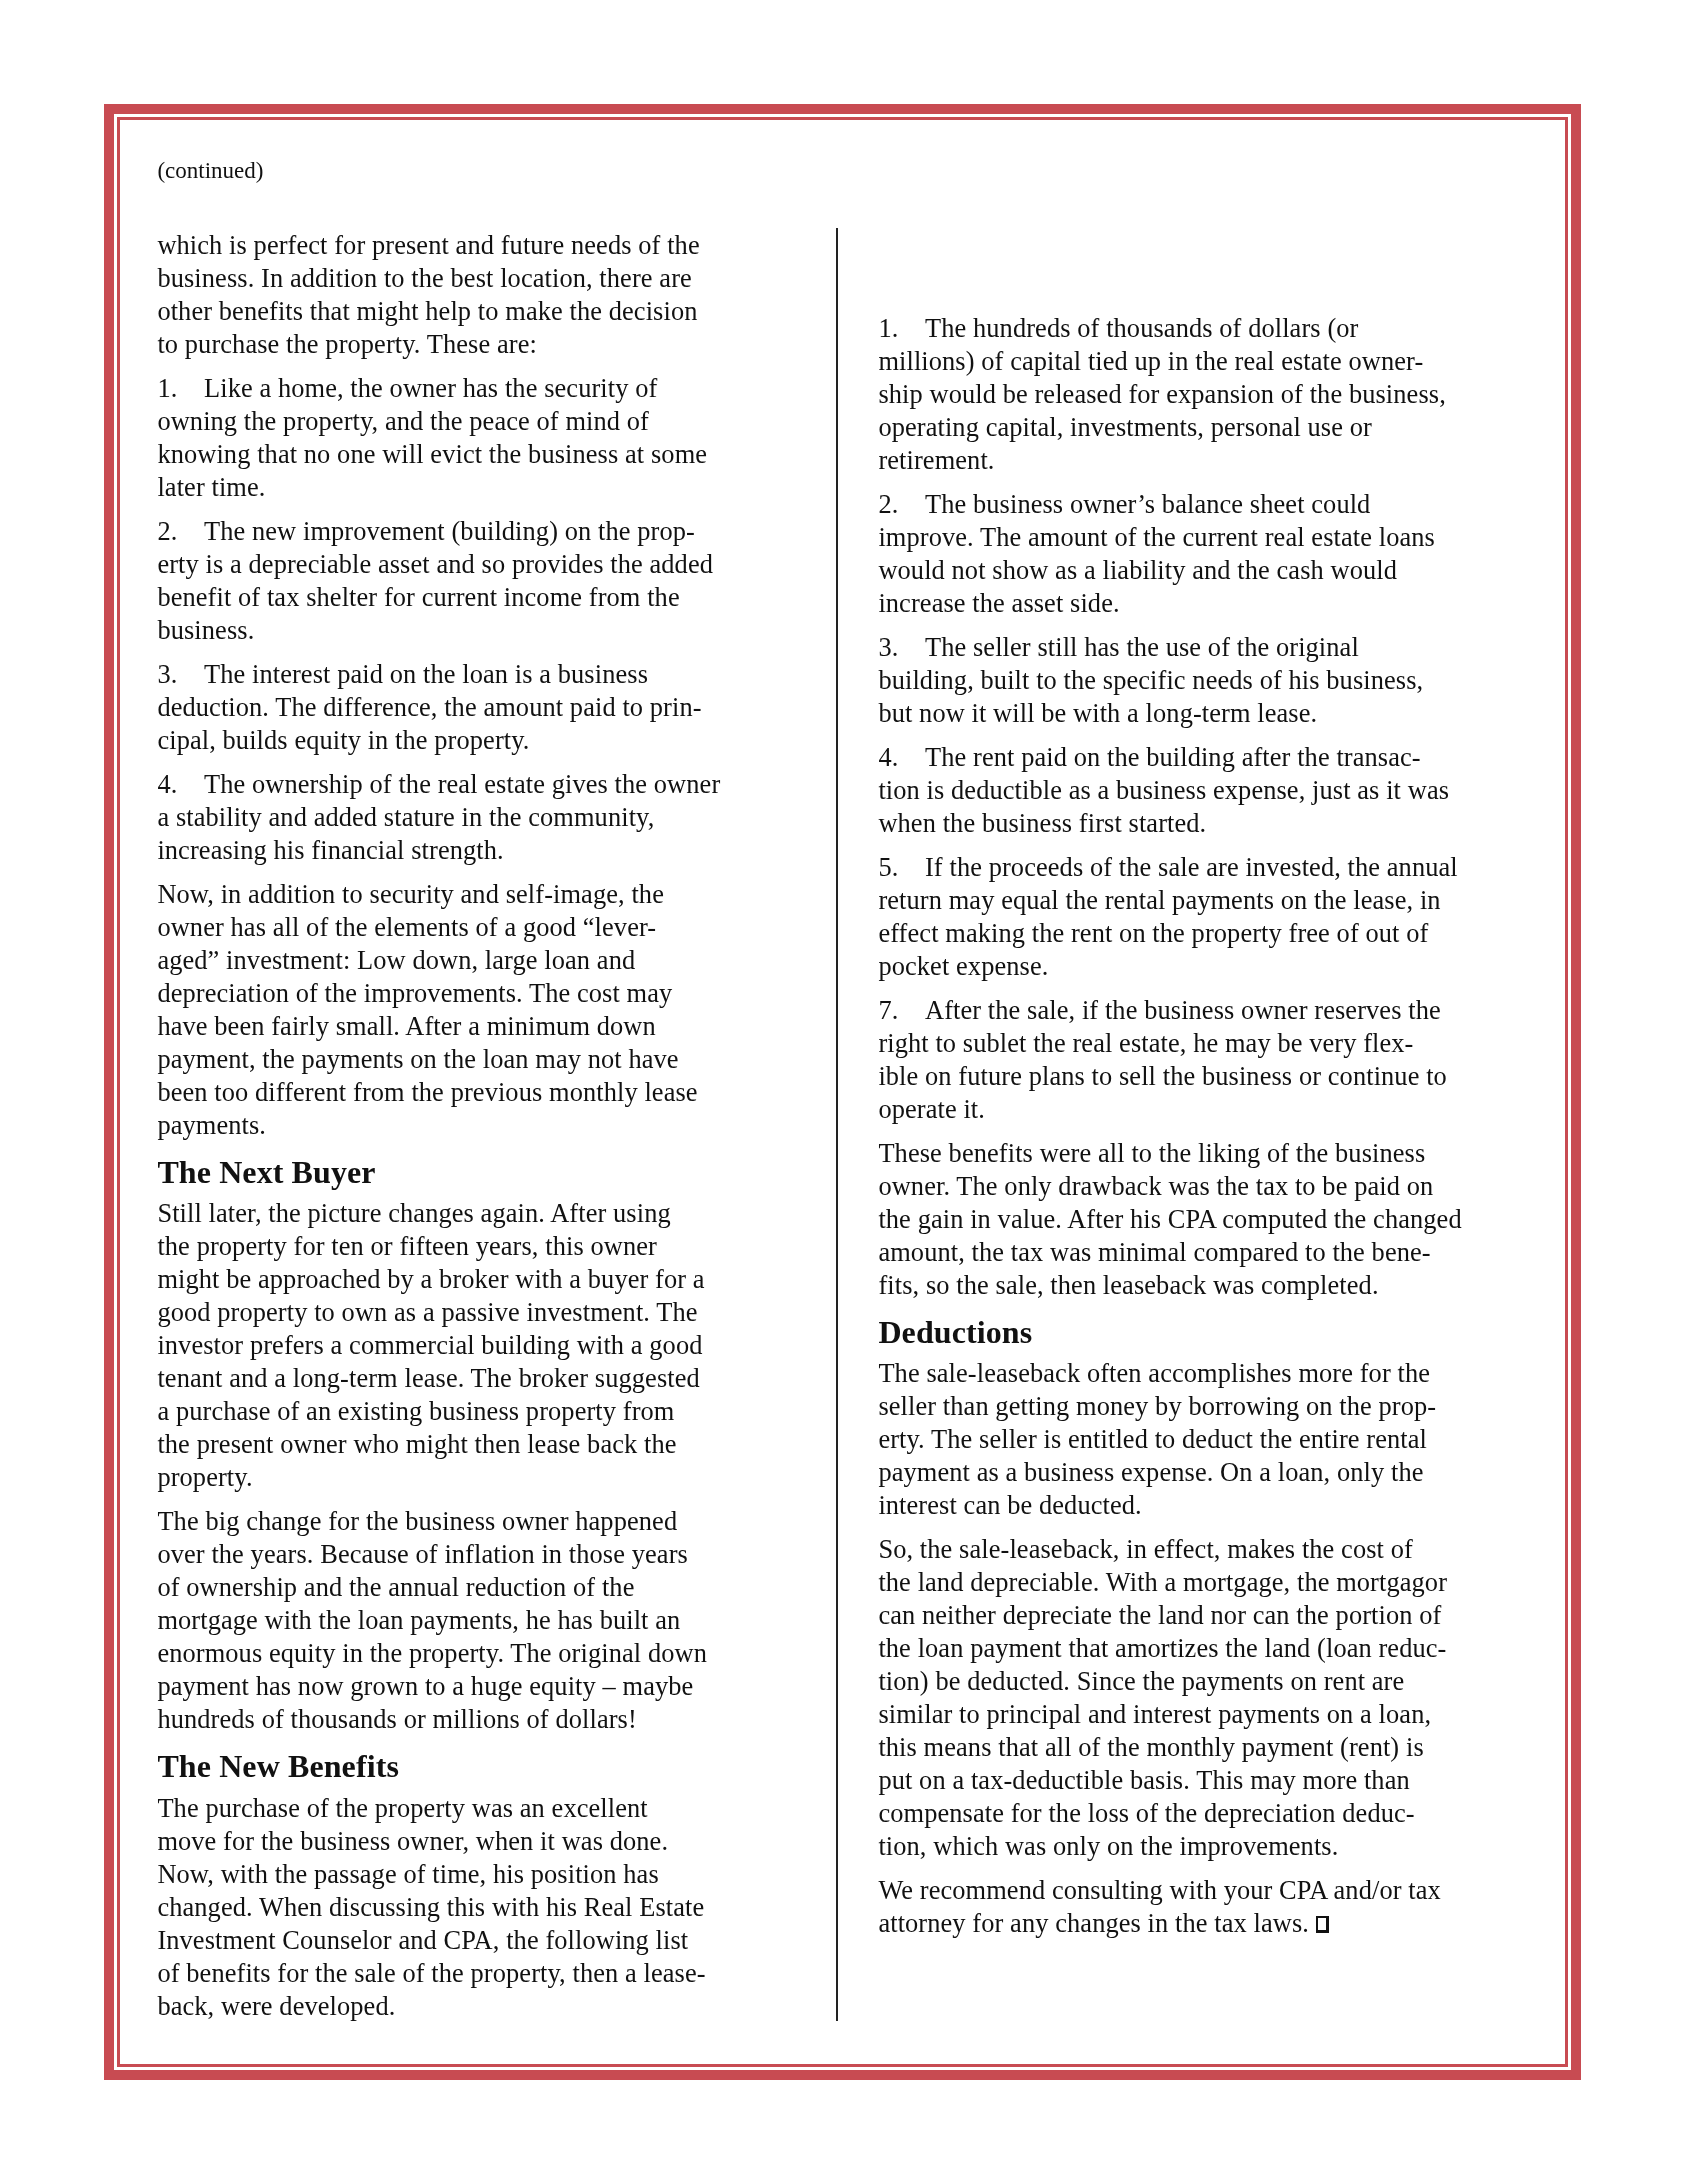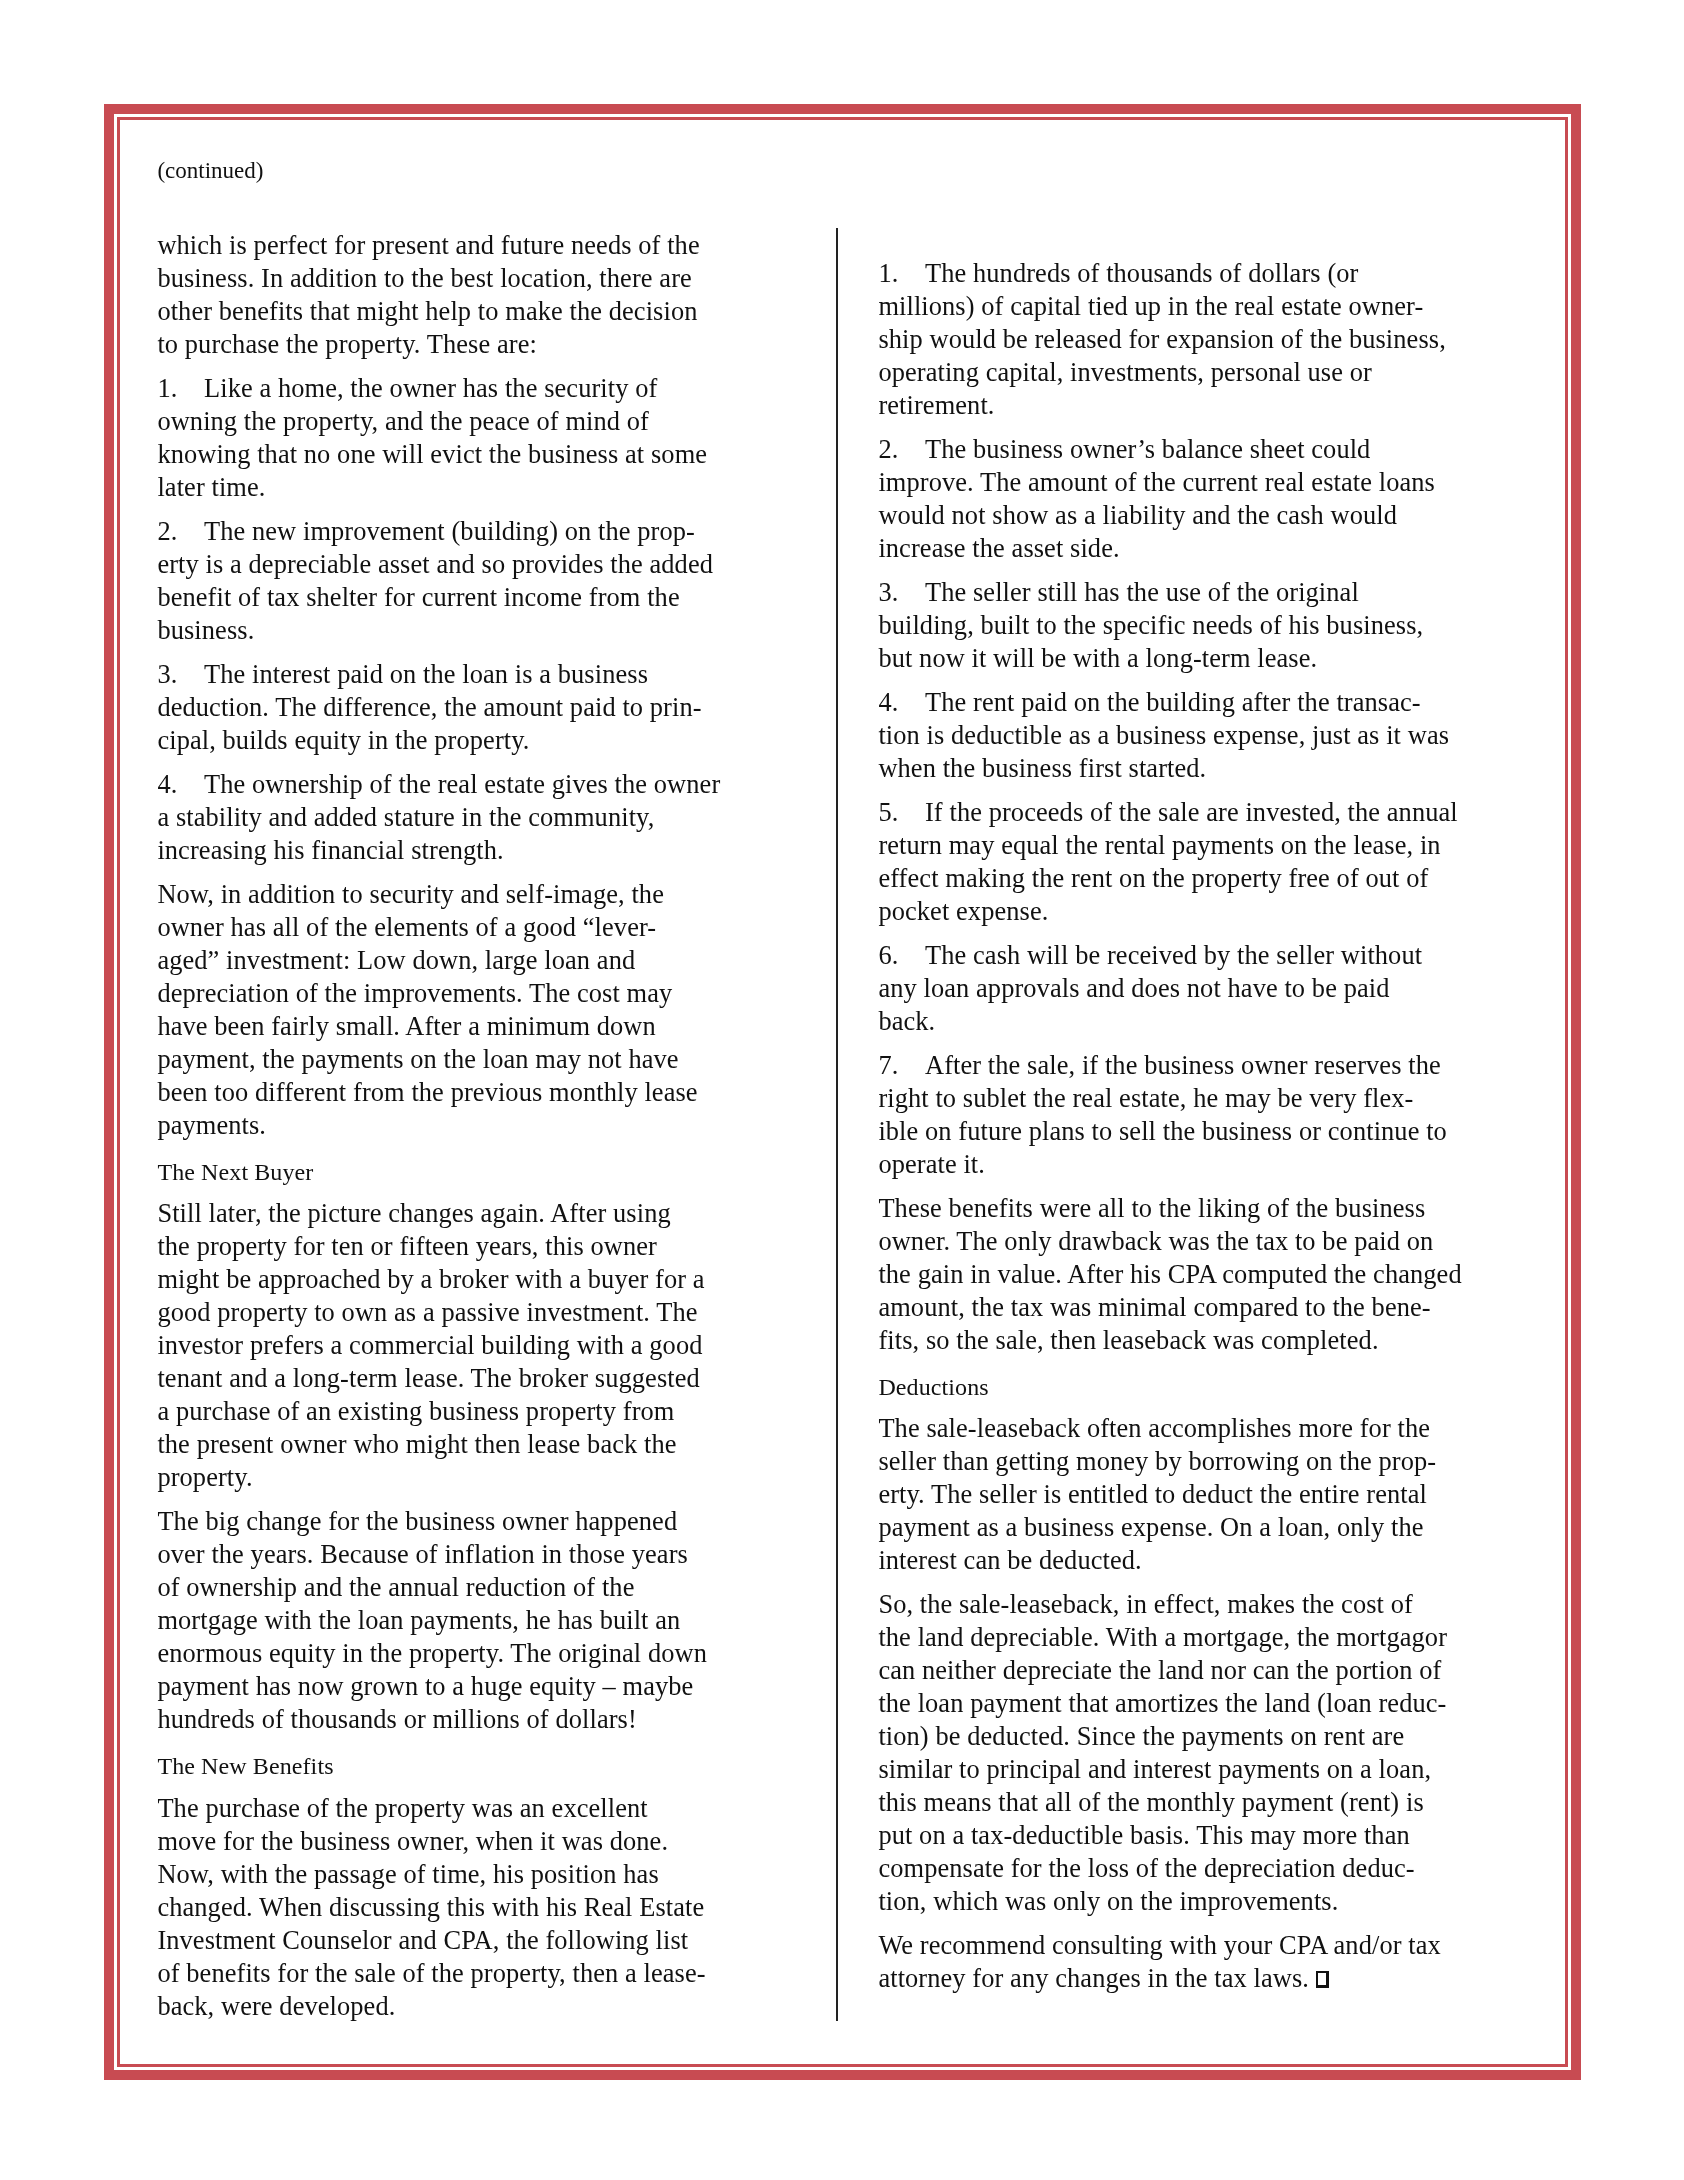--- a/index.html
+++ b/index.html
@@ -48,23 +48,23 @@
     flex: 0 0 auto;
   }
   .col p {
     font-size: 26.4px;
     line-height: 33px;
     margin: 0 0 11px 0;
     white-space: pre-line;
     letter-spacing: 0.1px;
   }
   .col p.heading {
-    font-size: 24px;
+    font-size: 32px;
     line-height: 39px;
-    font-weight: normal;
+    font-weight: bold;
     margin: 0 0 5.1px 0;
     white-space: normal;
   }
   .col p:last-child {
     margin-bottom: 6px;
   }
   .column-divider {
     position: absolute;
     left: 836px;
     top: 228px;
@@ -161,23 +161,20 @@
         <p>3.  The seller still has the use of the original
 building, built to the specific needs of his business,
 but now it will be with a long-term lease.</p>
         <p>4.  The rent paid on the building after the transac-
 tion is deductible as a business expense, just as it was
 when the business first started.</p>
         <p>5.  If the proceeds of the sale are invested, the annual
 return may equal the rental payments on the lease, in
 effect making the rent on the property free of out of
 pocket expense.</p>
-        <p>6.  The cash will be received by the seller without
-any loan approvals and does not have to be paid
-back.</p>
         <p>7.  After the sale, if the business owner reserves the
 right to sublet the real estate, he may be very flex-
 ible on future plans to sell the business or continue to
 operate it.</p>
         <p>These benefits were all to the liking of the business
 owner. The only drawback was the tax to be paid on
 the gain in value. After his CPA computed the changed
 amount, the tax was minimal compared to the bene-
 fits, so the sale, then leaseback was completed.</p>
         <p class="heading">Deductions</p>

